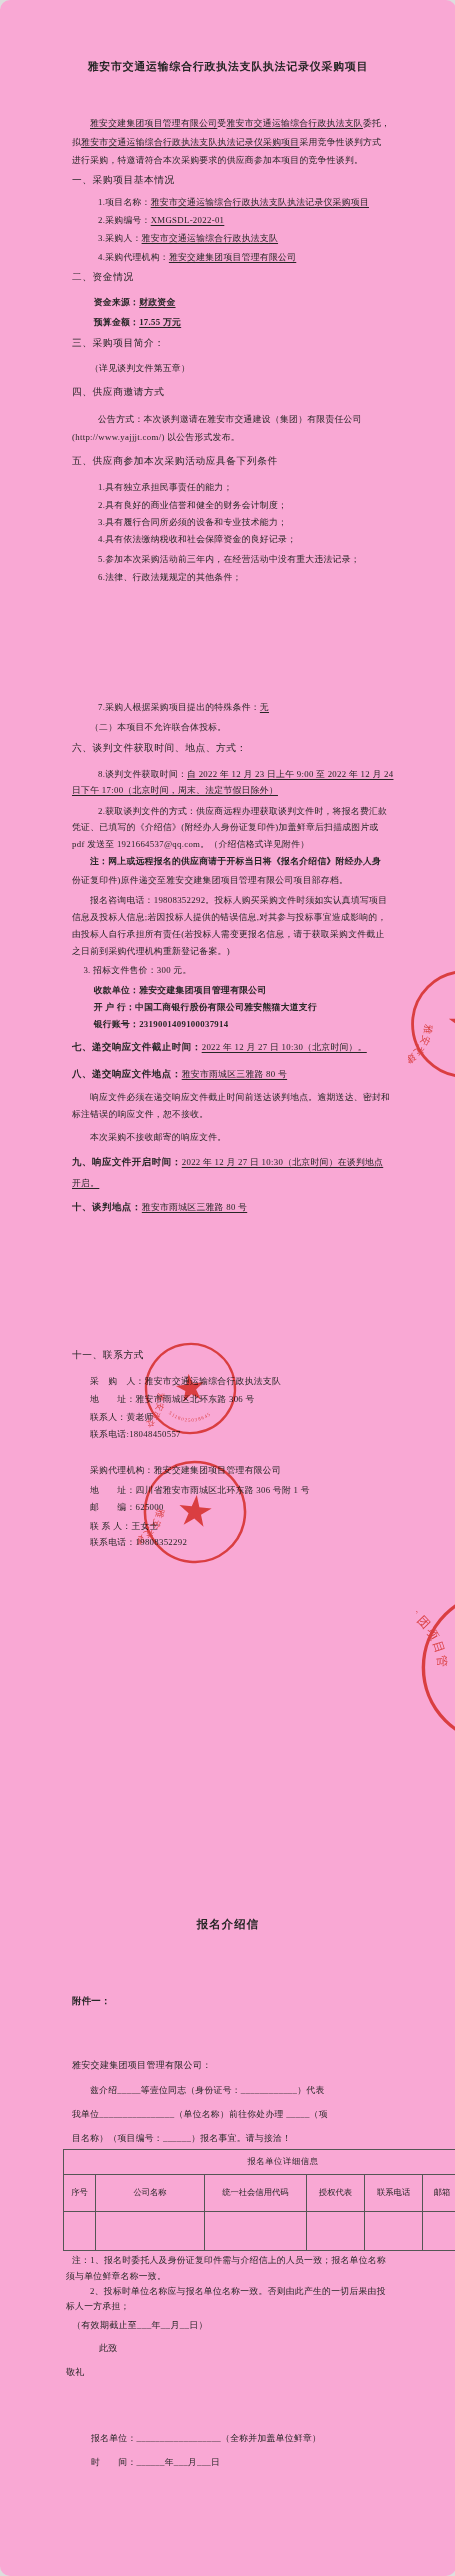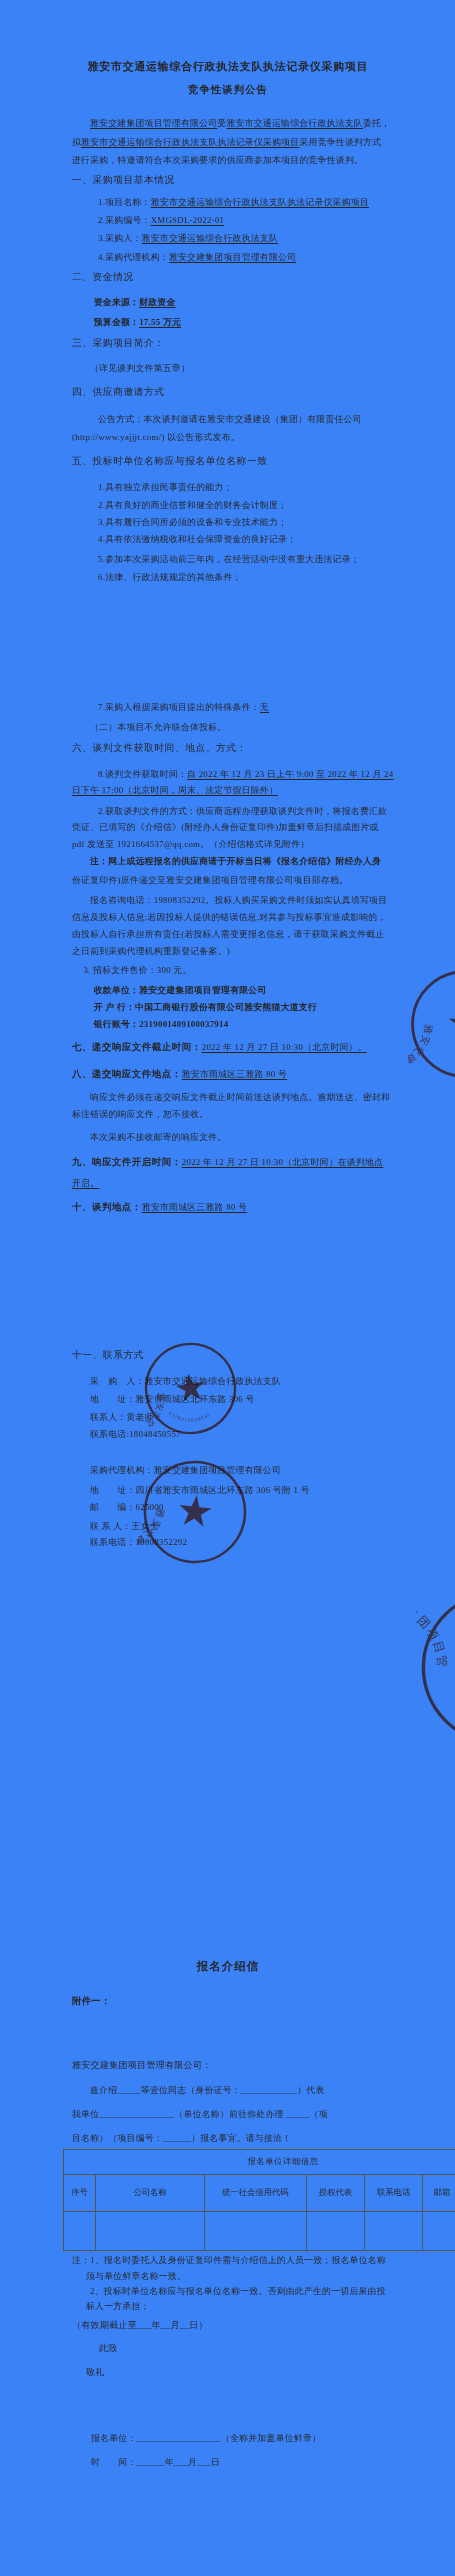--- a/index.html
+++ b/index.html
@@ -1,31 +1,31 @@
 <!DOCTYPE html>
 <html style="font-size:9px"><head>
 <meta charset="utf-8">
 <style>
   html,body{margin:0;padding:0;background:#ddd;}
-  .page{position:relative;width:456px;height:2576px;margin:0 auto;background:#3b82f6;
-        overflow:hidden;font-family:"Liberation Serif","DejaVu Serif",serif;color:#262626;}
+  .page{position:relative;width:456px;height:2576px;margin:0 auto;background:#f9a8d4;
+        overflow:hidden;font-family:"Liberation Serif","DejaVu Serif",serif;color:#262626;border-radius:10px;}
   .ln{position:absolute;left:72px;right:30px;font-size:8.8px;line-height:12.5px;letter-spacing:0.3px;}
   .c{left:0;right:0;text-align:center;}
   .b{font-weight:bold;}
   .t1{font-size:10.8px;font-weight:bold;letter-spacing:0.9px;}
   .t2{font-size:10.3px;font-weight:bold;letter-spacing:1.1px;}
   .h{font-size:9.7px;font-weight:normal;letter-spacing:0.6px;}
   .hv .hd{font-size:9.4px;font-weight:bold;letter-spacing:0.6px;}
   .u{text-decoration:underline;text-underline-offset:2.3px;text-decoration-thickness:0.6px;}
   .p20{padding-left:11.4px;}
   .p32{padding-left:18px;}
   .p38{padding-left:21.7px;font-weight:bold;}
   .p45{padding-left:26px;}
   .p48{padding-left:27px;}
-  .lx115{left:66px;margin-left:20px;}
+  .lx115{left:66px;}
   .lx160{left:91px;}
   .att-title{font-size:11.4px;font-weight:bold;letter-spacing:1.1px;}
   
   .tblwrap{position:absolute;left:63px;top:2149px;width:440px;}
   table.reg{width:100%;border-collapse:collapse;table-layout:fixed;}
   table.reg td,table.reg th{border:0.6px solid #555;font-weight:normal;
       font-size:8.3px;text-align:center;vertical-align:middle;padding:1.1px;color:#262626;}
   .tcap{height:21.7px;font-size:9px;letter-spacing:0.6px;}
   .thead-row th{height:34px;}
   .tempty td{height:36px;}
@@ -35,21 +35,20 @@
   .seal circle{fill:none;stroke:#d93a26;}
   .seal polygon{fill:#d93a26;}
   .seal text{fill:#d93a26;font-family:"Liberation Serif","DejaVu Serif",serif;}
 </style>
 </head>
 <body>
 
 <div class="page">
 
   <div class="ln c t1" style="top:60px">雅安市交通运输综合行政执法支队执法记录仪采购项目</div>
-  <div class="ln c t2" style="top:84px">竞争性谈判公告</div>
 
   <div class="ln p32" style="top:117px"><span class="u">雅安交建集团项目管理有限公司</span><span>受</span><span class="u">雅安市交通运输综合行政执法支队</span><span>委托，</span></div>
   <div class="ln" style="top:136px"><span>拟</span><span class="u">雅安市交通运输综合行政执法支队执法记录仪采购项目</span><span>采用竞争性谈判方式</span></div>
   <div class="ln" style="top:154px">进行采购，特邀请符合本次采购要求的供应商参加本项目的竞争性谈判。</div>
 
   <div class="ln h" style="top:174px">一、采购项目基本情况</div>
   <div class="ln p45" style="top:196px"><span>1.项目名称：</span><span class="u">雅安市交通运输综合行政执法支队执法记录仪采购项目</span></div>
   <div class="ln p45" style="top:214px"><span>2.采购编号：</span><span class="u">XMGSDL-2022-01</span></div>
   <div class="ln p45" style="top:232px"><span>3.采购人：</span><span class="u">雅安市交通运输综合行政执法支队</span></div>
   <div class="ln p45" style="top:251px"><span>4.采购代理机构：</span><span class="u">雅安交建集团项目管理有限公司</span></div>
@@ -58,21 +57,21 @@
   <div class="ln p38" style="top:296px"><span>资金来源：</span><span class="u">财政资金</span></div>
   <div class="ln p38" style="top:316px"><span>预算金额：</span><span class="u">17.55 万元</span></div>
 
   <div class="ln h" style="top:337px">三、采购项目简介：</div>
   <div class="ln p32" style="top:362px">（详见谈判文件第五章）</div>
 
   <div class="ln h" style="top:386px">四、供应商邀请方式</div>
   <div class="ln p45" style="top:413px">公告方式：本次谈判邀请在雅安市交通建设（集团）有限责任公司</div>
   <div class="ln" style="top:431px">(http://www.yajjjt.com/) 以公告形式发布。</div>
 
-  <div class="ln h" style="top:455px">五、投标时单位名称应与报名单位名称一致</div>
+  <div class="ln h" style="top:455px">五、供应商参加本次采购活动应具备下列条件</div>
   <div class="ln p45" style="top:481px">1.具有独立承担民事责任的能力；</div>
   <div class="ln p45" style="top:499px">2.具有良好的商业信誉和健全的财务会计制度；</div>
   <div class="ln p45" style="top:516px">3.具有履行合同所必须的设备和专业技术能力；</div>
   <div class="ln p45" style="top:533px">4.具有依法缴纳税收和社会保障资金的良好记录；</div>
   <div class="ln p45" style="top:553px">5.参加本次采购活动前三年内，在经营活动中没有重大违法记录；</div>
   <div class="ln p45" style="top:571px">6.法律、行政法规规定的其他条件；</div>
   <div class="ln p45" style="top:701px"><span>7.采购人根据采购项目提出的特殊条件：</span><span class="u">无</span></div>
   <div class="ln p32" style="top:721px">（二）本项目不允许联合体投标。</div>
 
   <div class="ln h" style="top:742px">六、谈判文件获取时间、地点、方式：</div>
@@ -106,21 +105,21 @@
   <div class="ln p32" style="top:1393px"><span>地　　址：</span><span>雅安市雨城区北环东路 306 号</span></div>
   <div class="ln p32" style="top:1411px"><span>联系人：</span><span>黄老师</span></div>
   <div class="ln p32" style="top:1428px"><span>联系电话:</span><span>18048450557</span></div>
   <div class="ln p32" style="top:1464px"><span>采购代理机构：</span><span>雅安交建集团项目管理有限公司</span></div>
   <div class="ln p32" style="top:1484px"><span>地　　址：</span><span>四川省雅安市雨城区北环东路 306 号附 1 号</span></div>
   <div class="ln p32" style="top:1501px"><span>邮　　编：</span><span>625000</span></div>
   <div class="ln p32" style="top:1520px"><span>联 系 人：</span><span>王女士</span></div>
   <div class="ln p32" style="top:1536px"><span>联系电话：</span><span>19808352292</span></div>
 
   <div class="ln b" style="top:1995px;font-size:9.4px">附件一：</div>
-  <div class="ln c att-title" style="top:1960px">报名介绍信</div>
+  <div class="ln c att-title" style="top:1918px">报名介绍信</div>
   <div class="ln" style="top:2059px;font-size:9px">雅安交建集团项目管理有限公司：</div>
   <div class="ln p32" style="top:2084px">兹介绍_____等壹位同志（身份证号：____________）代表</div>
   <div class="ln" style="top:2108px">我单位________________（单位名称）前往你处办理 _____（项</div>
   <div class="ln" style="top:2132px">目名称）（项目编号：______）报名事宜。请与接洽！</div>
 
   <div class="tblwrap">
     <table class="reg">
       <colgroup>
         <col style="width:7.3%">
           <col style="width:24.8%">

